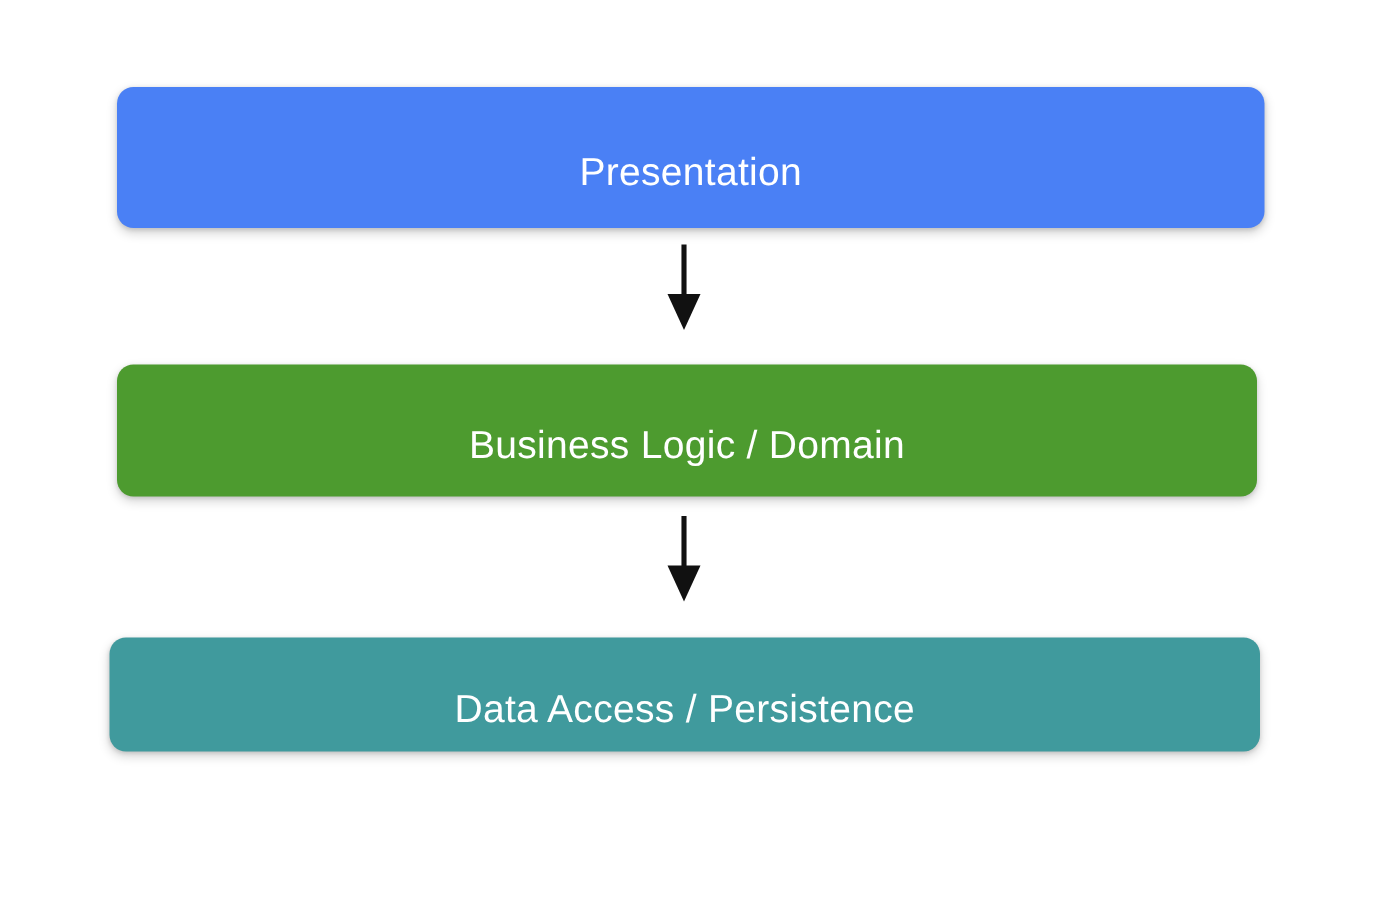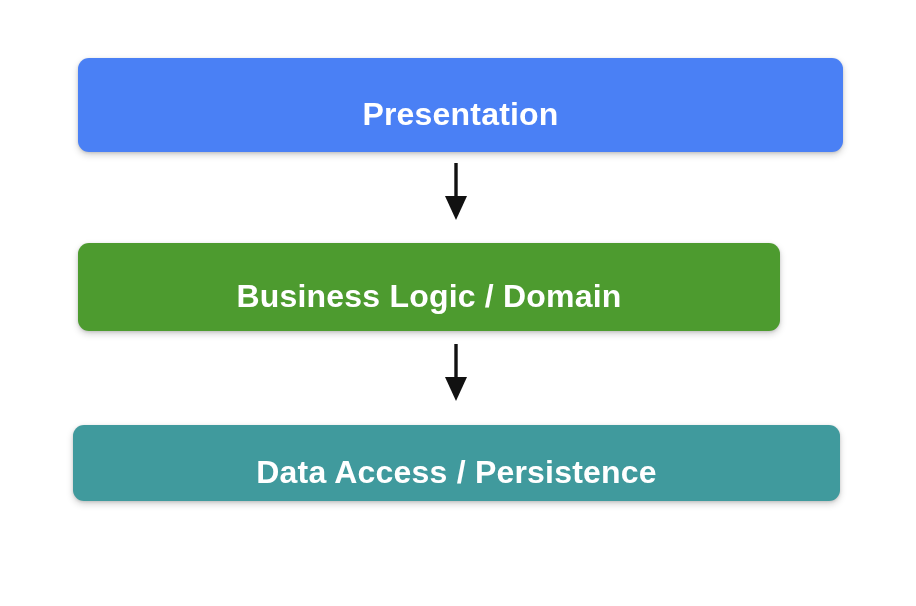--- a/index.html
+++ b/index.html
@@ -29,22 +29,22 @@
     display: flex;
     align-items: center;
     justify-content: center;
     box-shadow: 0 3px 7px rgba(0, 0, 0, 0.18),
                 0 1px 3px rgba(0, 0, 0, 0.12);
   }
 
   .layer-label {
     color: #ffffff;
     font-family: "Liberation Sans", sans-serif;
-    font-size: 32px;
-    font-weight: 700;
+    font-size: 26px;
+    font-weight: 400;
     letter-spacing: 0.2px;
     line-height: 1;
     white-space: nowrap;
     text-align: center;
     user-select: none;
     margin-top: 17px;
   }
 
   
   #box-presentation {
@@ -52,21 +52,21 @@
     top: 58px;
     width: 765px;
     height: 94px;
     background: #4a80f5;
   }
 
   
   #box-business-logic {
     left: 78px;
     top: 243px;
-    width: 702px;
+    width: 760px;
     height: 88px;
     background: #4d9b2f;
   }
 
   
   #box-data-access {
     left: 73px;
     top: 425px;
     width: 767px;
     height: 76px;

